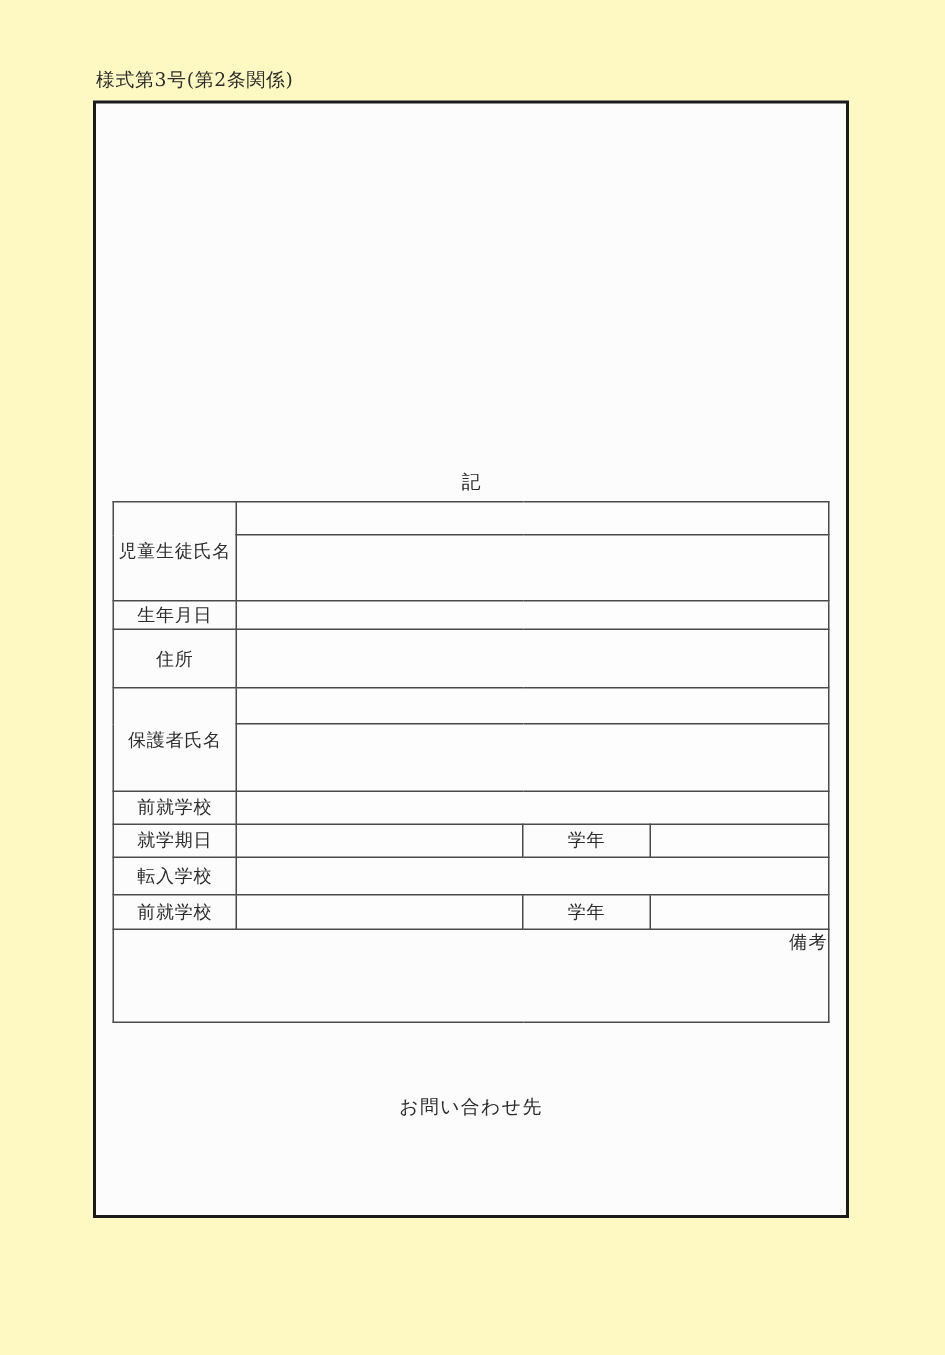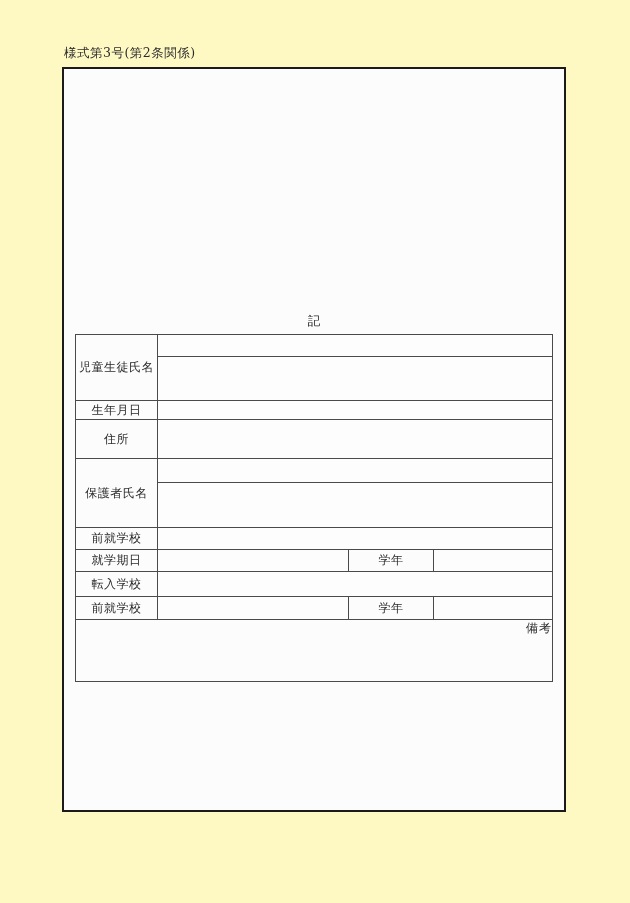--- a/index.html
+++ b/index.html
@@ -180,15 +180,16 @@
           <td class="val"></td>
           <td class="lbl">学年</td>
           <td class="val"></td>
         </tr>
         <tr class="h62">
           <td class="remarks" colspan="4">備考</td>
         </tr>
       </tbody>
     </table>
 
+    <div class="contact-label">お問い合わせ先</div>
 
   </div>
 </div>
 
 </body></html>

